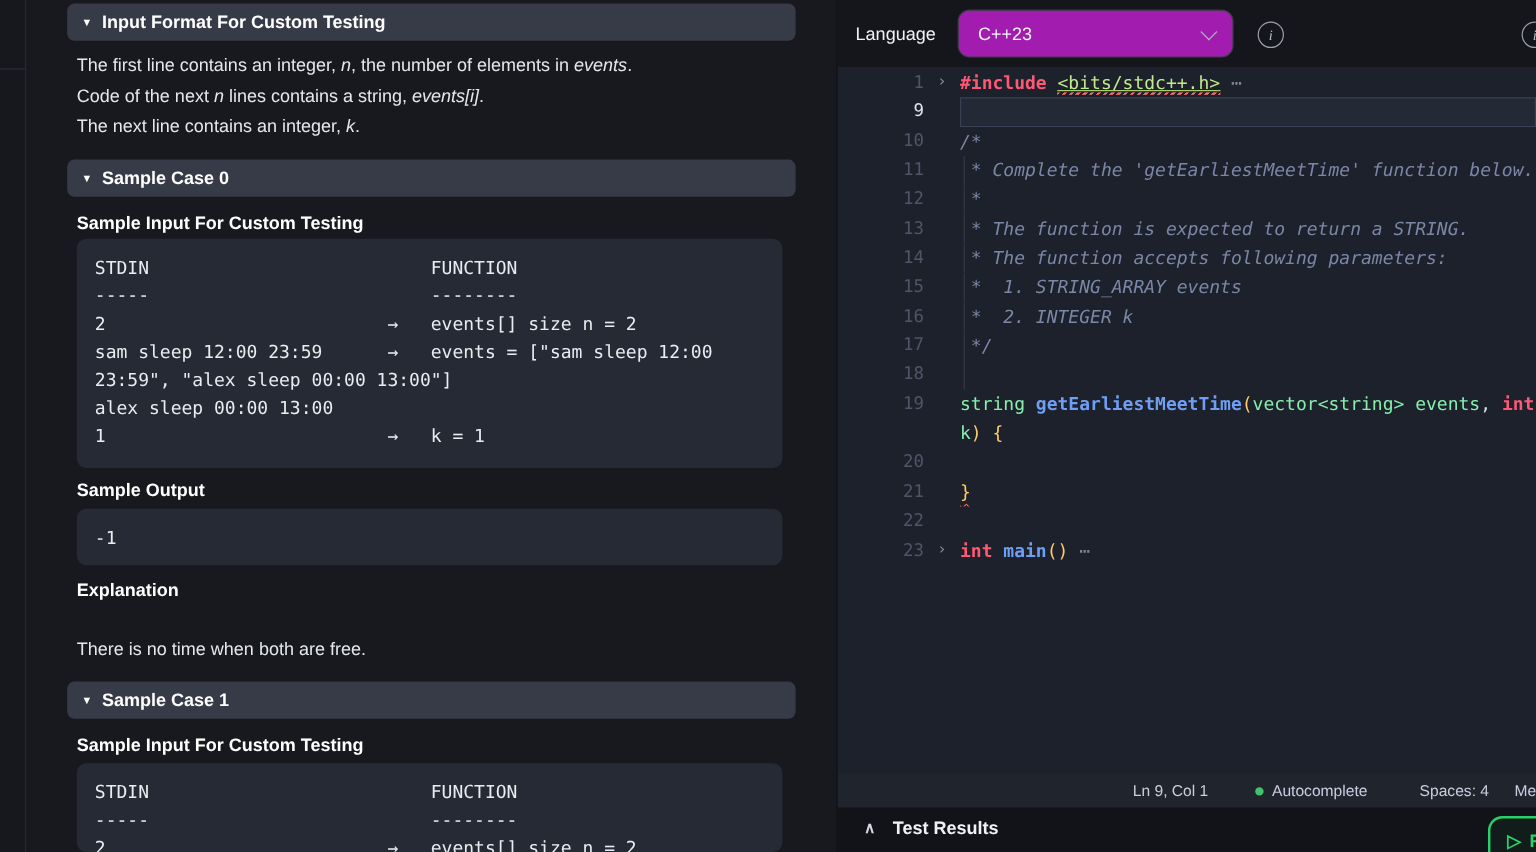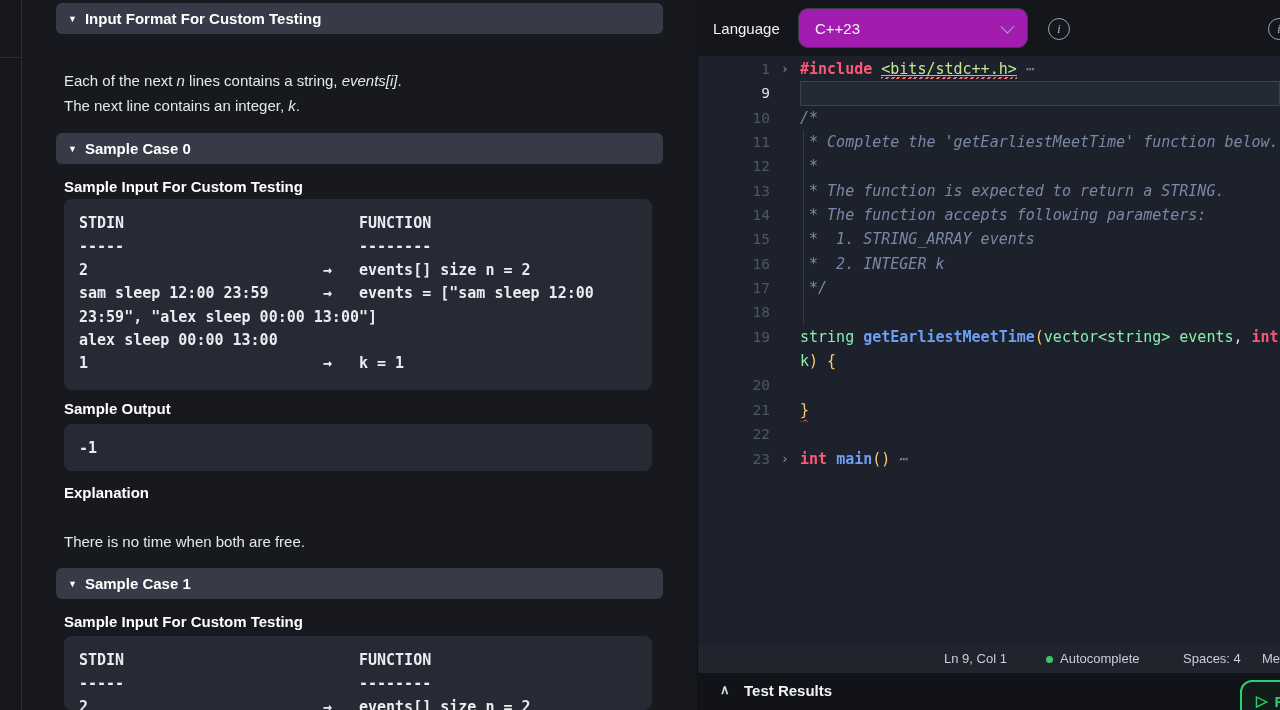--- a/index.html
+++ b/index.html
@@ -15,21 +15,21 @@
   .sec-hdr{position:absolute;left:34px;width:607px;height:31px;background:#363b47;border-radius:6px;
     display:flex;align-items:center;gap:8px;padding:0 12px;box-sizing:border-box;
     color:#ffffff;font-size:15px;font-weight:bold;cursor:pointer;}
   .sec-hdr .tri{font-size:9px;color:#fff;}
   .para{position:absolute;left:42px;width:600px;color:#e5e8eb;font-size:15px;line-height:20px;}
   .para em{font-style:italic;}
   .lbl{position:absolute;left:42px;color:#ffffff;font-size:15px;font-weight:bold;}
   .cblock{position:absolute;left:42px;width:588px;background:#262a34;border-radius:8px;
     padding:13px 15px;box-sizing:border-box;overflow:hidden;}
   .cblock pre{margin:0;font-family:"DejaVu Sans Mono",monospace;font-size:15px;line-height:23.4px;
-    color:#e9ecf0;white-space:pre;font-weight:bold;}
+    color:#e9ecf0;white-space:pre;}
 
   
   #right-panel{left:698px;top:0;width:582px;height:710px;background:#1d212b;overflow:hidden;}
   #editor-topbar{position:absolute;left:0;top:0;width:582px;height:56px;background:#14161b;
     border-bottom:1px solid #262a31;}
   #language-label{position:absolute;left:15px;top:0;height:56px;display:flex;align-items:center;
     color:#f0f2f4;font-size:15px;font-weight:500;}
   #language-select{position:absolute;left:100px;top:8px;width:230px;height:40px;border:1px solid #3a3e47;
     border-radius:10px;background:#a21caf;display:flex;align-items:center;box-sizing:border-box;
     padding:0 16px;color:#f2f4f6;font-size:15px;cursor:pointer;}
@@ -90,21 +90,22 @@
   <div class="hline"></div>
 </div>
 
 <div id="left-panel" class="abs">
 
   <div class="sec-hdr" style="top:3px">
     <span class="tri">▼</span>
     <span>Input Format For Custom Testing</span>
   </div>
 
-  <div class="para" style="top:71px"><span>Each of the next </span><em>n</em><span> lines contains a string, </span><em>events[i]</em><span>.</span></div>
+  <div class="para" style="top:45px"><span>The first line contains an integer, </span><em>n</em><span>, the number of elements in </span><em>events</em><span>.</span></div>
+  <div class="para" style="top:71px"><span>Code of the next </span><em>n</em><span> lines contains a string, </span><em>events[i]</em><span>.</span></div>
   <div class="para" style="top:96px"><span>The next line contains an integer, </span><em>k</em><span>.</span></div>
 
   <div class="sec-hdr" style="top:133px">
     <span class="tri">▼</span>
     <span>Sample Case 0</span>
   </div>
 
   <div class="lbl" style="top:178px">Sample Input For Custom Testing</div>
 
   <div class="cblock" style="top:199px;height:191px">

